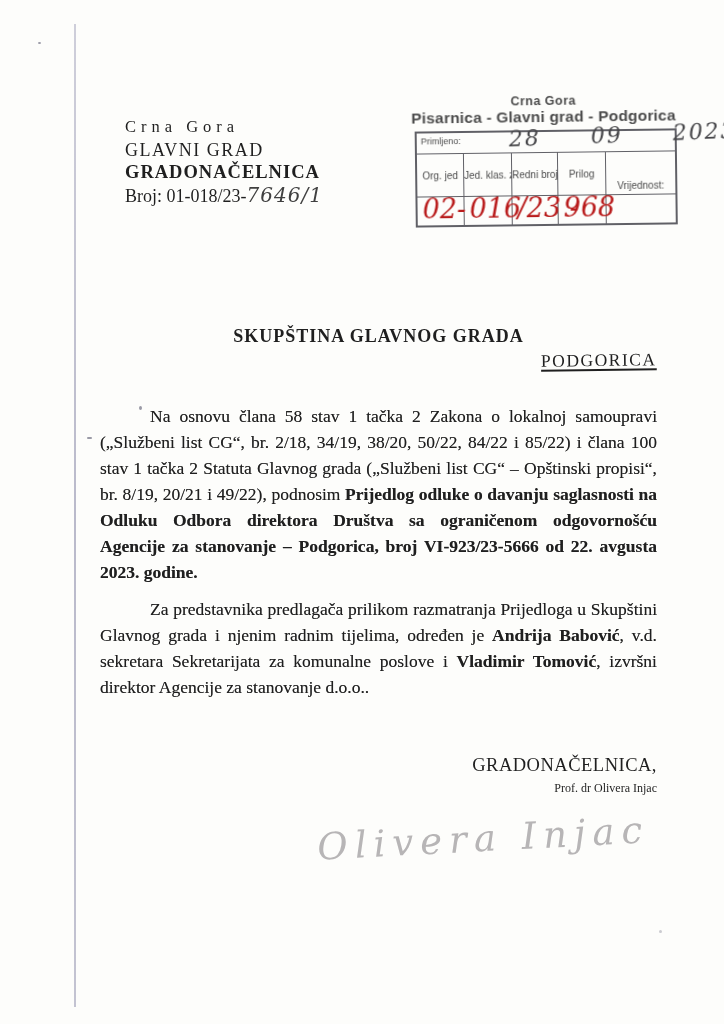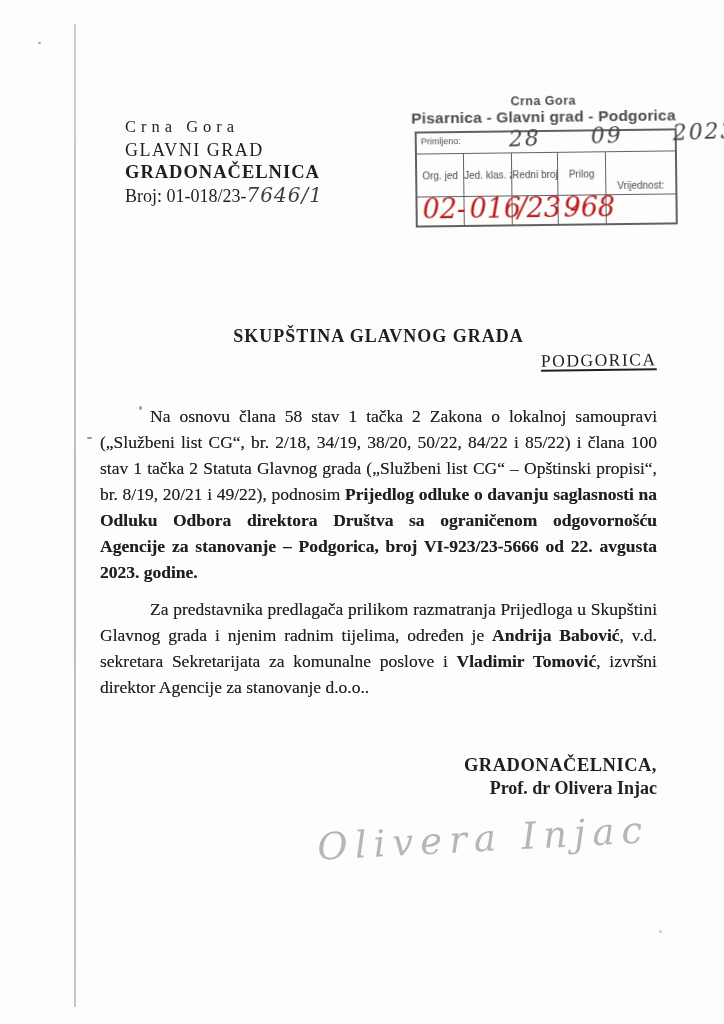--- a/index.html
+++ b/index.html
@@ -74,22 +74,22 @@
     position:absolute;left:100px;top:403px;width:557px;
     font-size:17.5px;line-height:26px;
     text-align:justify;
     text-shadow:0 0 .4px rgba(30,30,30,.55);
   }
   .body-text p{margin:0 0 11px 0;text-indent:50px;}
   .b{font-weight:bold;}
 
   
   .sig-block{position:absolute;left:280px;top:754px;width:377px;text-align:right;}
-  .sig-role{font-weight:bold;font-size:18.5px;letter-spacing:.5px;line-height:23px;}
-  .sig-name{font-weight:bold;font-size:18px;line-height:23px;}
+  .sig-role{font-weight:normal;font-size:18.5px;letter-spacing:.5px;line-height:23px;}
+  .sig-name{font-weight:normal;font-size:12px;line-height:23px;}
   .sig-script{
     margin-top:8px;padding-right:8px;
     font-family:"DejaVu Serif", serif;font-style:italic;
     font-size:37px;color:#b7b5b6;letter-spacing:7px;
     transform:rotate(-3deg);transform-origin:right center;
     white-space:nowrap;
   }
 </style>
 </head>
 <body>

